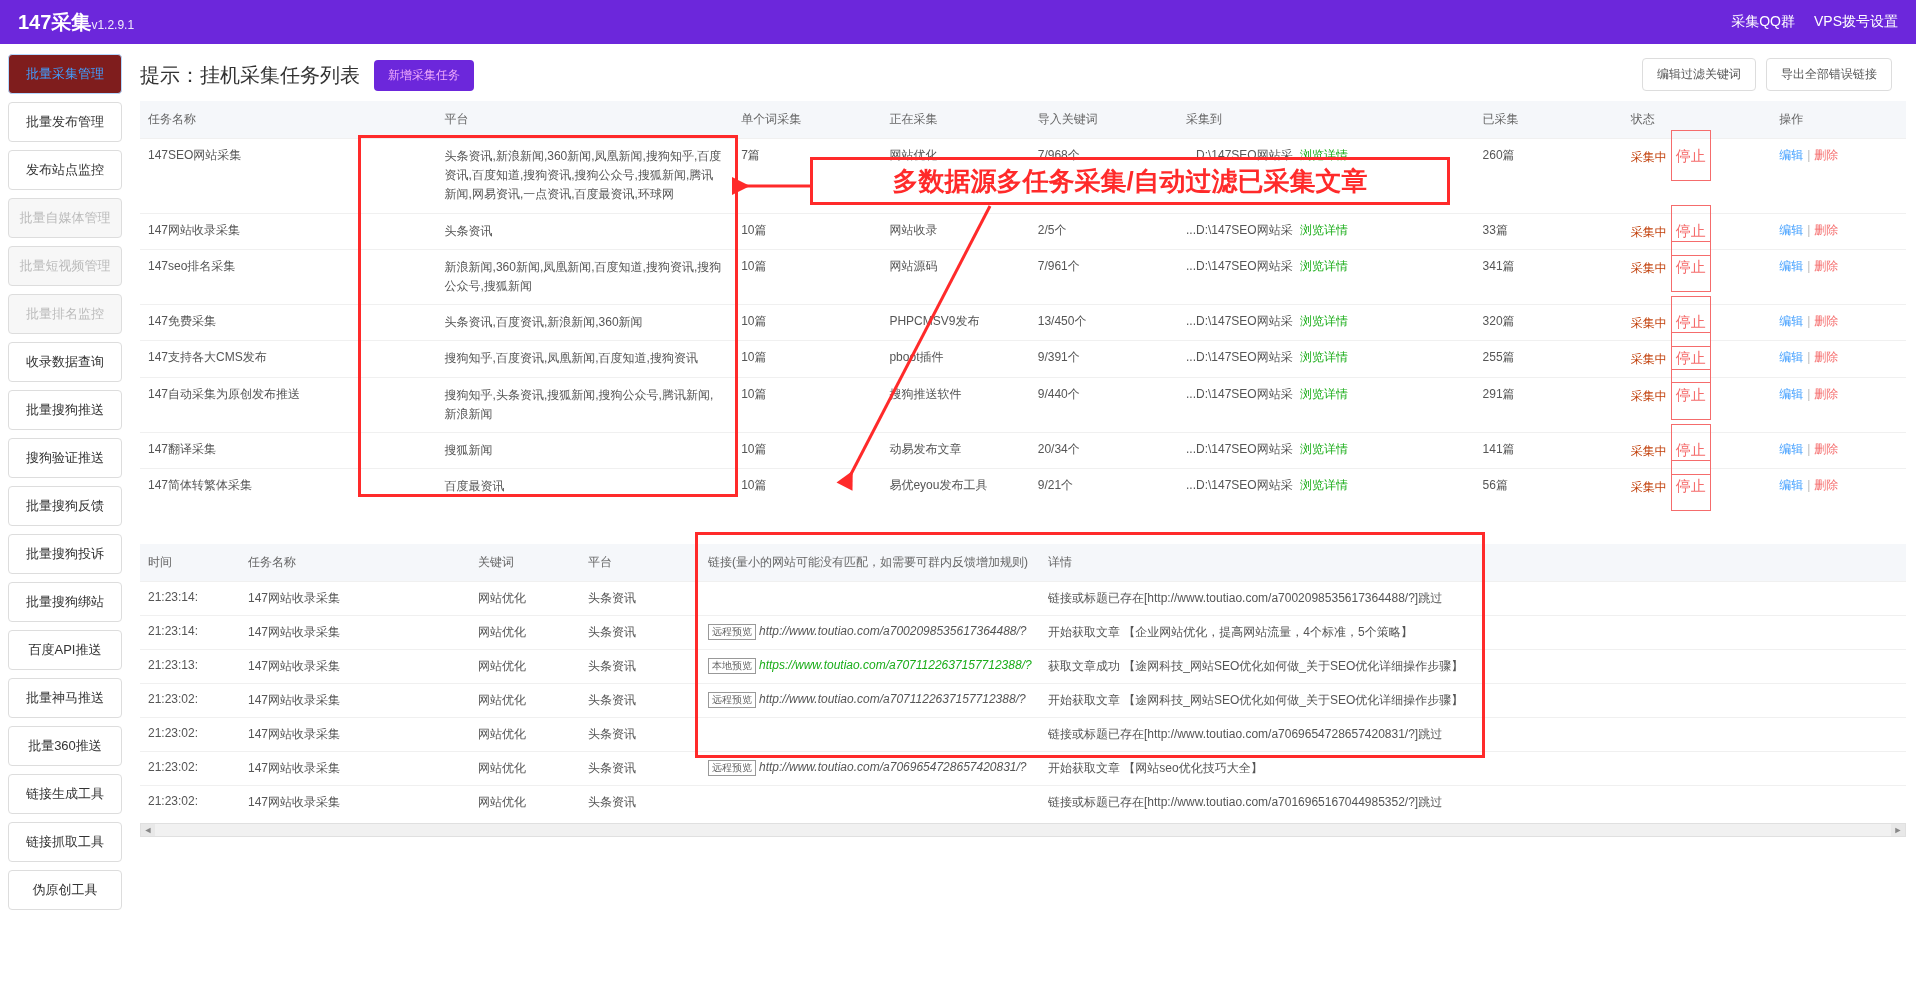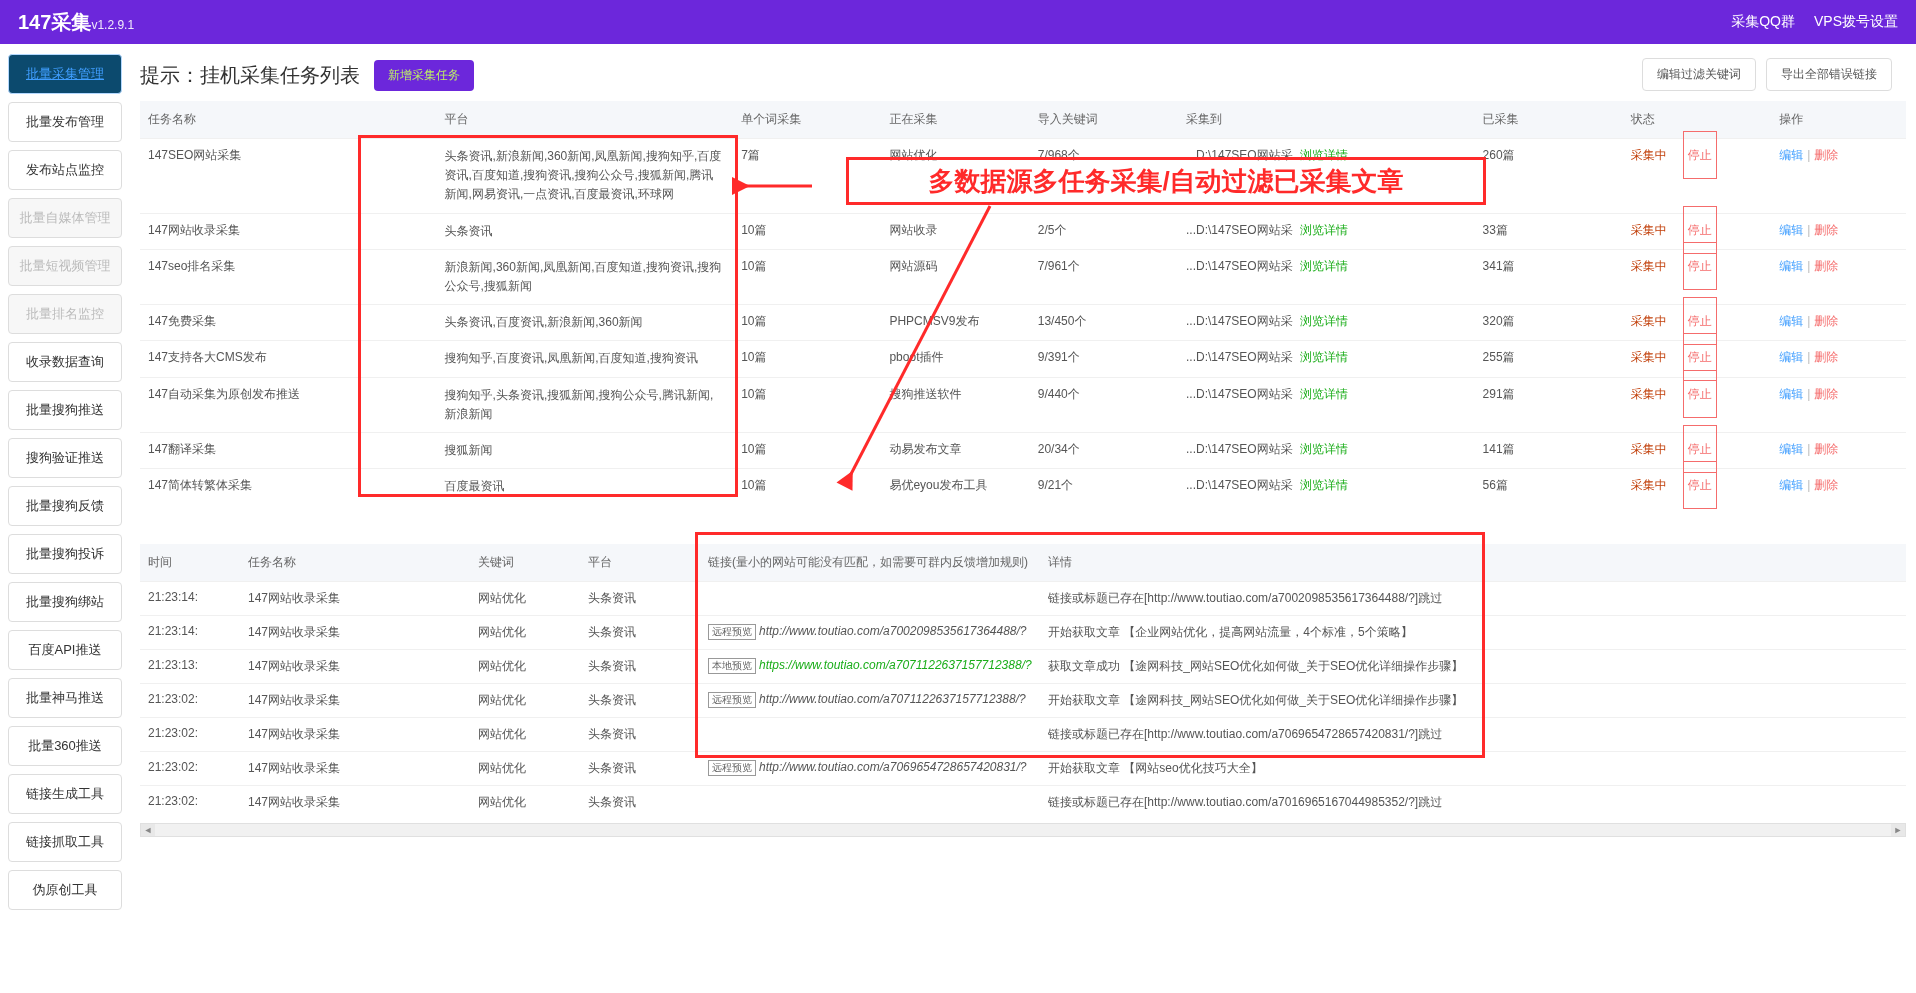--- a/index.html
+++ b/index.html
@@ -11,38 +11,38 @@
 .topbar { background: #6c27db; }
 .topbar-left { display: flex; align-items: baseline; gap: 0; }
 .app-title { font-size: 20px; font-weight: bold; }
 .app-version { font-size: 12px; opacity: .9; }
 .topbar-right { display: flex; gap: 19px; font-size: 14px; }
 .topbar-link { color: #fff; cursor: pointer; }
 
 .layout { display: flex; }
 .sidebar { width: 130px; padding: 10px 8px; display: flex; flex-direction: column; gap: 8px; }
 .side-btn { background: #fff; border: 1px solid #ddd; border-radius: 4px; padding: 10px 6px; text-align: center; font-size: 13px; cursor: pointer; color: #333; }
-.side-btn.active { color: #409eff; border-color: #b3d8ff; background: #0c4a6e; text-decoration: underline; }
+.side-btn.active { color: #409eff; border-color: #b3d8ff; background: #7f1d1d; }
 .side-btn.disabled { color: #bbb; background: #f7f7f7; }
 
 .main { flex: 1; padding: 0 10px 10px 10px; }
 .main-header { display: flex; align-items: flex-end; justify-content: space-between; padding: 14px 14px 10px 0; }
 .main-header-left { display: flex; align-items: center; gap: 14px; }
 .main-title { font-size: 20px; color: #333; }
-.btn-primary { background: #6c27db; color: #bef264; border: none; border-radius: 4px; padding: 7px 14px; font-size: 12px; cursor: pointer; }
+.btn-primary { background: #6c27db; color: #f0abfc; border: none; border-radius: 4px; padding: 7px 14px; font-size: 12px; cursor: pointer; }
 .btn-default { background: #fff; border: 1px solid #ddd; border-radius: 4px; padding: 7px 14px; font-size: 12px; cursor: pointer; color: #555; }
 .main-header-right { display: flex; gap: 10px; }
 
 table { width: 100%; border-collapse: collapse; table-layout: fixed; }
 thead th { background: #f5f7fa; text-align: left; padding: 10px 8px; font-weight: normal; color: #666; font-size: 12px; }
 tbody td { padding: 8px 8px; vertical-align: top; color: #555; font-size: 12px; border-top: 1px solid #f0f0f0; }
 .platform-cell { color: #555; line-height: 1.6; }
 .link-green { color: #1aad19; cursor: pointer; margin-left: 4px; }
 .status-green { color: #c2410c; }
-.status-red { color: #f56c6c; border: 1px solid #f56c6c; padding: 16px 4px; font-size: 12px; margin-left: 16px; cursor: pointer; }
+.status-red { color: #f56c6c; border: 1px solid #f56c6c; padding: 16px 4px; font-size: 15px; margin-left: 4px; cursor: pointer; }
 .op-link { color: #409eff; cursor: pointer; }
 .op-sep { color: #bbb; margin: 0 4px; }
 .op-del { color: #f56c6c; cursor: pointer; }
 
 .log-table { margin-top: 40px; }
 .log-table thead th { background: #f5f7fa; }
 .log-link { color: #555; font-style: italic; }
 .log-link.green { color: #1aad19; }
 .tag-box { border: 1px solid #999; color: #666; font-size: 10px; padding: 0 3px; margin-right: 3px; display: inline-block; }
 
@@ -221,21 +221,21 @@
               <td>9/21个</td>
               <td>...D:\147SEO网站采 <span class="link-green">浏览详情</span></td>
               <td>56篇</td>
               <td><span class="status-green">采集中</span><span class="status-red">停止</span></td>
               <td><span class="op-link">编辑</span><span class="op-sep">|</span><span class="op-del">删除</span></td>
             </tr>
           </tbody>
       </table>
 
       <div class="annot-rect" style="left:218px; top:34px; width:380px; height:362px;"></div>
-      <div class="annot-box big" style="left:706px; top:56px; width:640px; height:48px;">
+      <div class="annot-box big" style="left:670px; top:56px; width:640px; height:48px;">
         <span>多数据源多任务采集/自动过滤已采集文章</span>
       </div>
 
       <div class="arrow" style="left:598px; top:75px;">
         <svg width="80" height="20">
             <defs>
               <marker id="ah1" markerWidth="10" markerHeight="10" refX="2" refY="3" orient="auto">
                 <path d="M6,0 L0,3 L6,6 Z" fill="#ff2a2a"></path>
               </marker>
             </defs>

